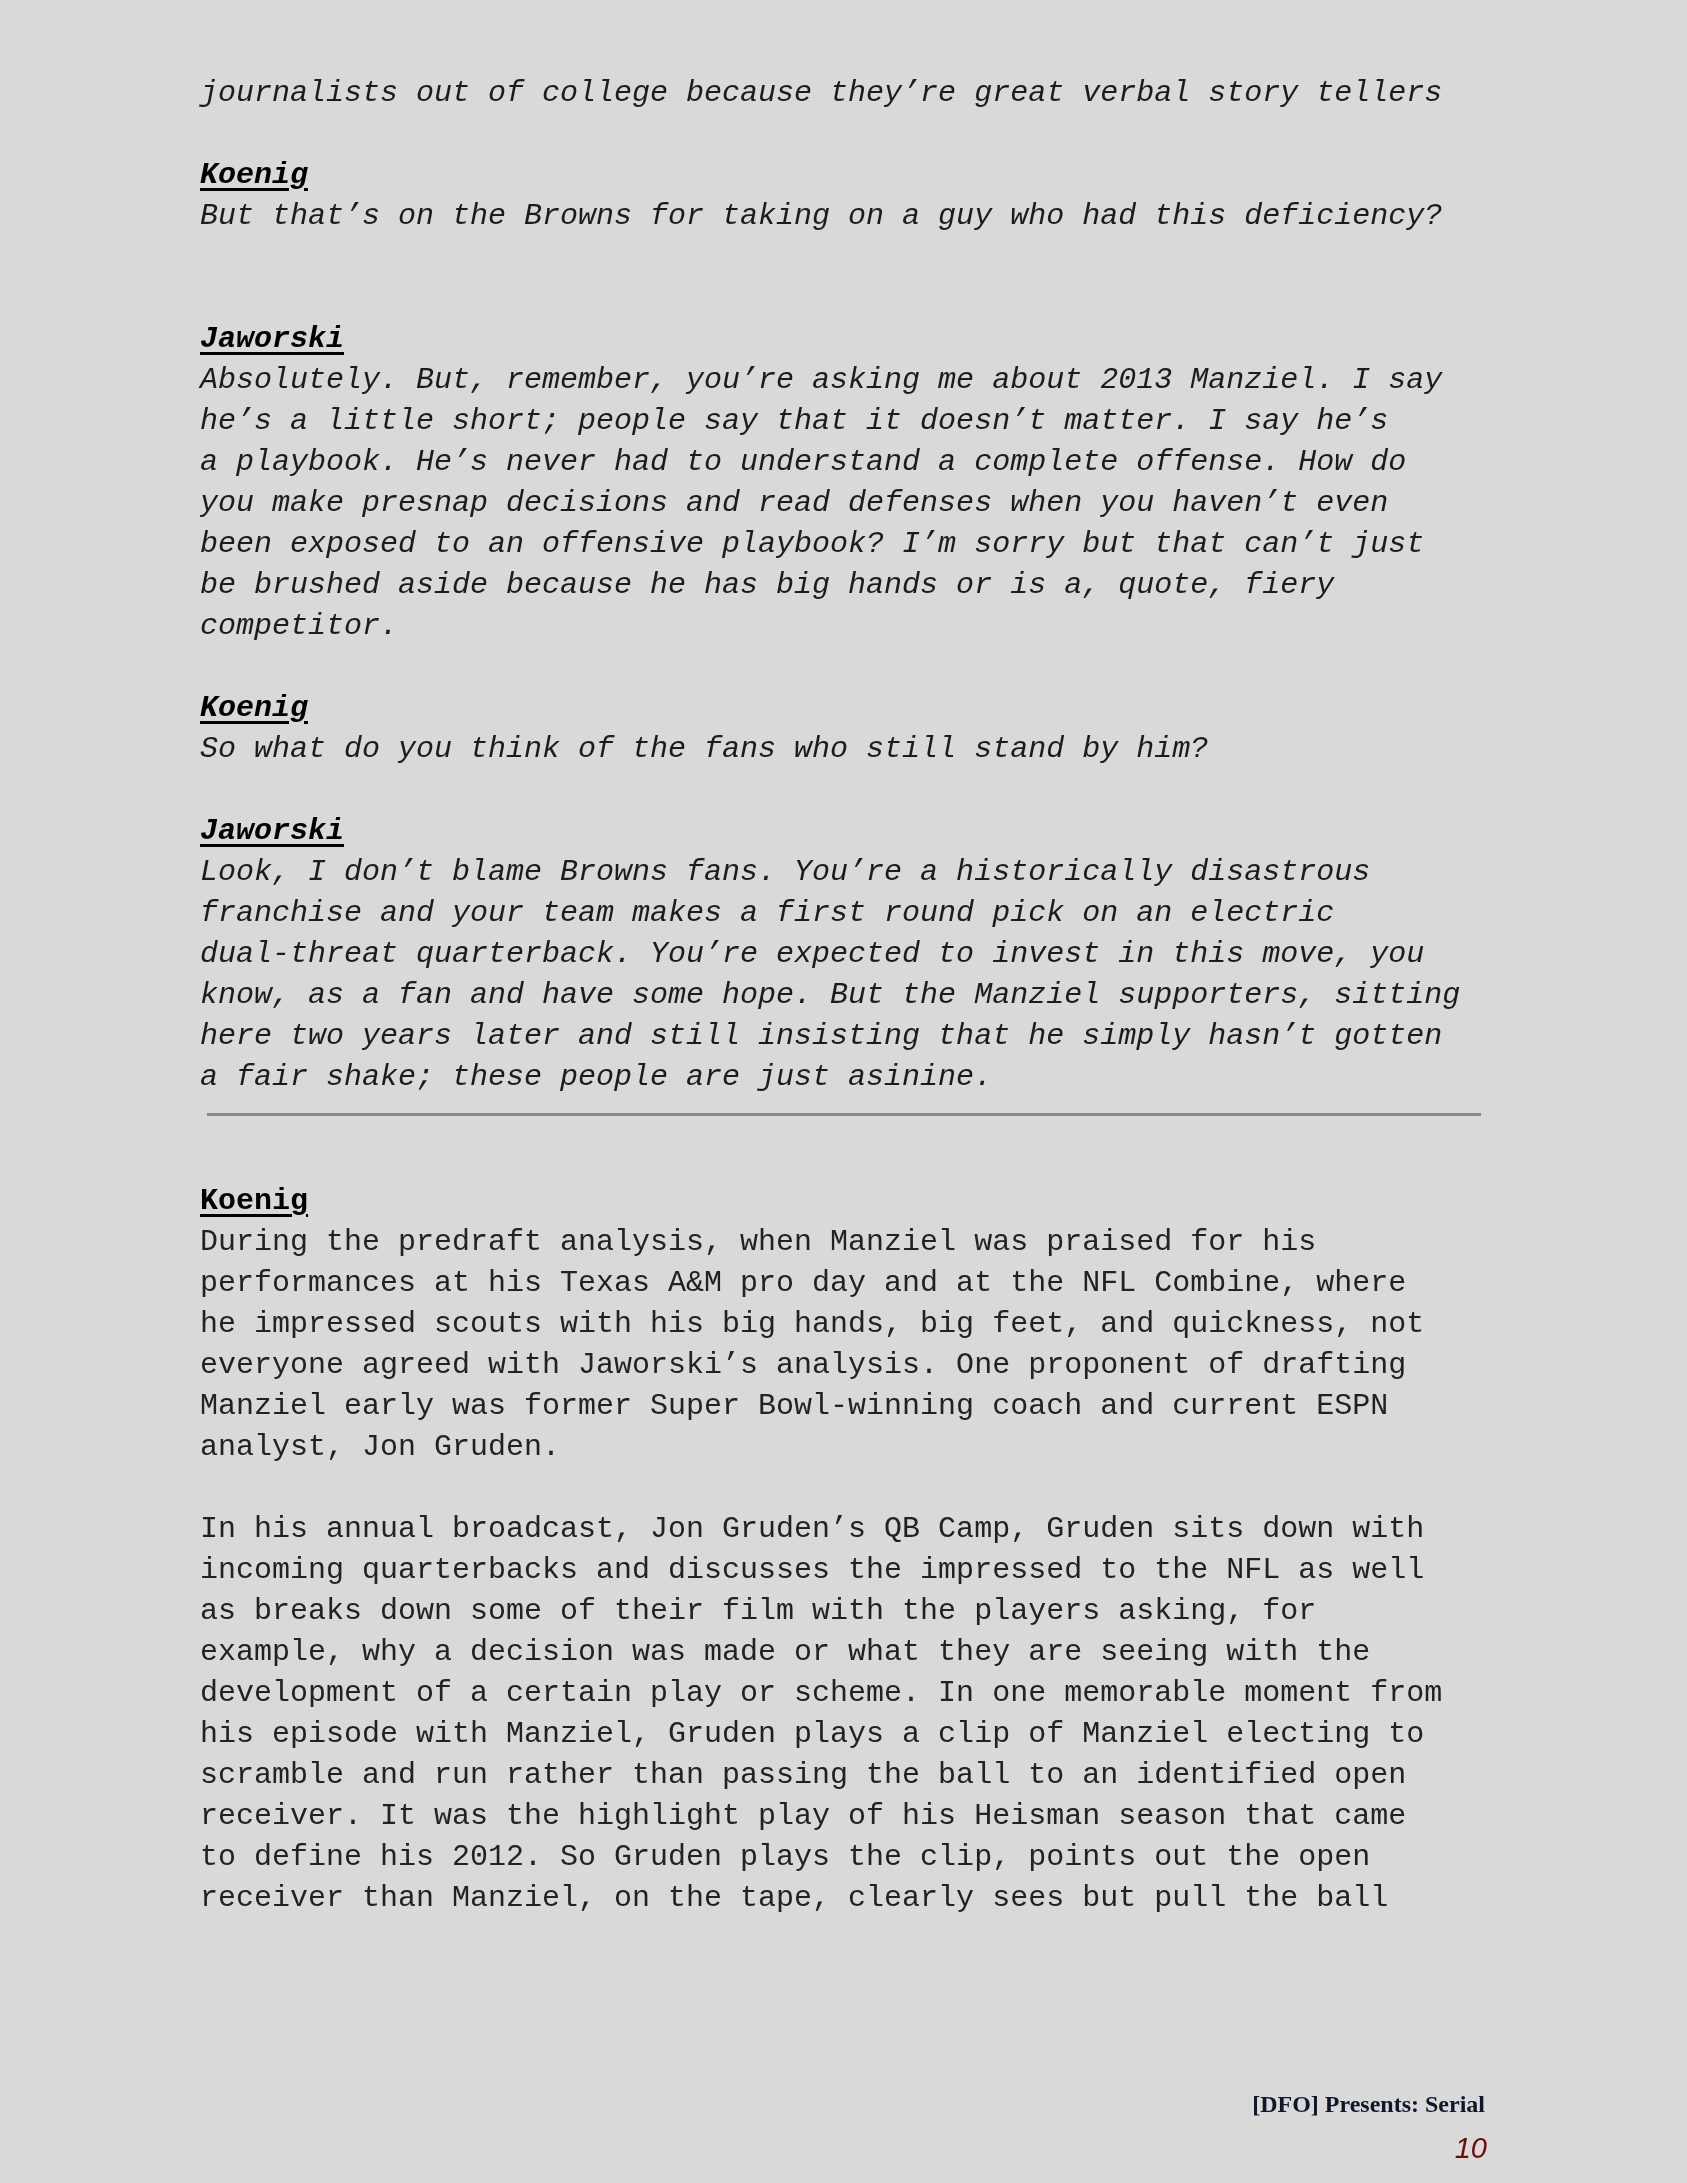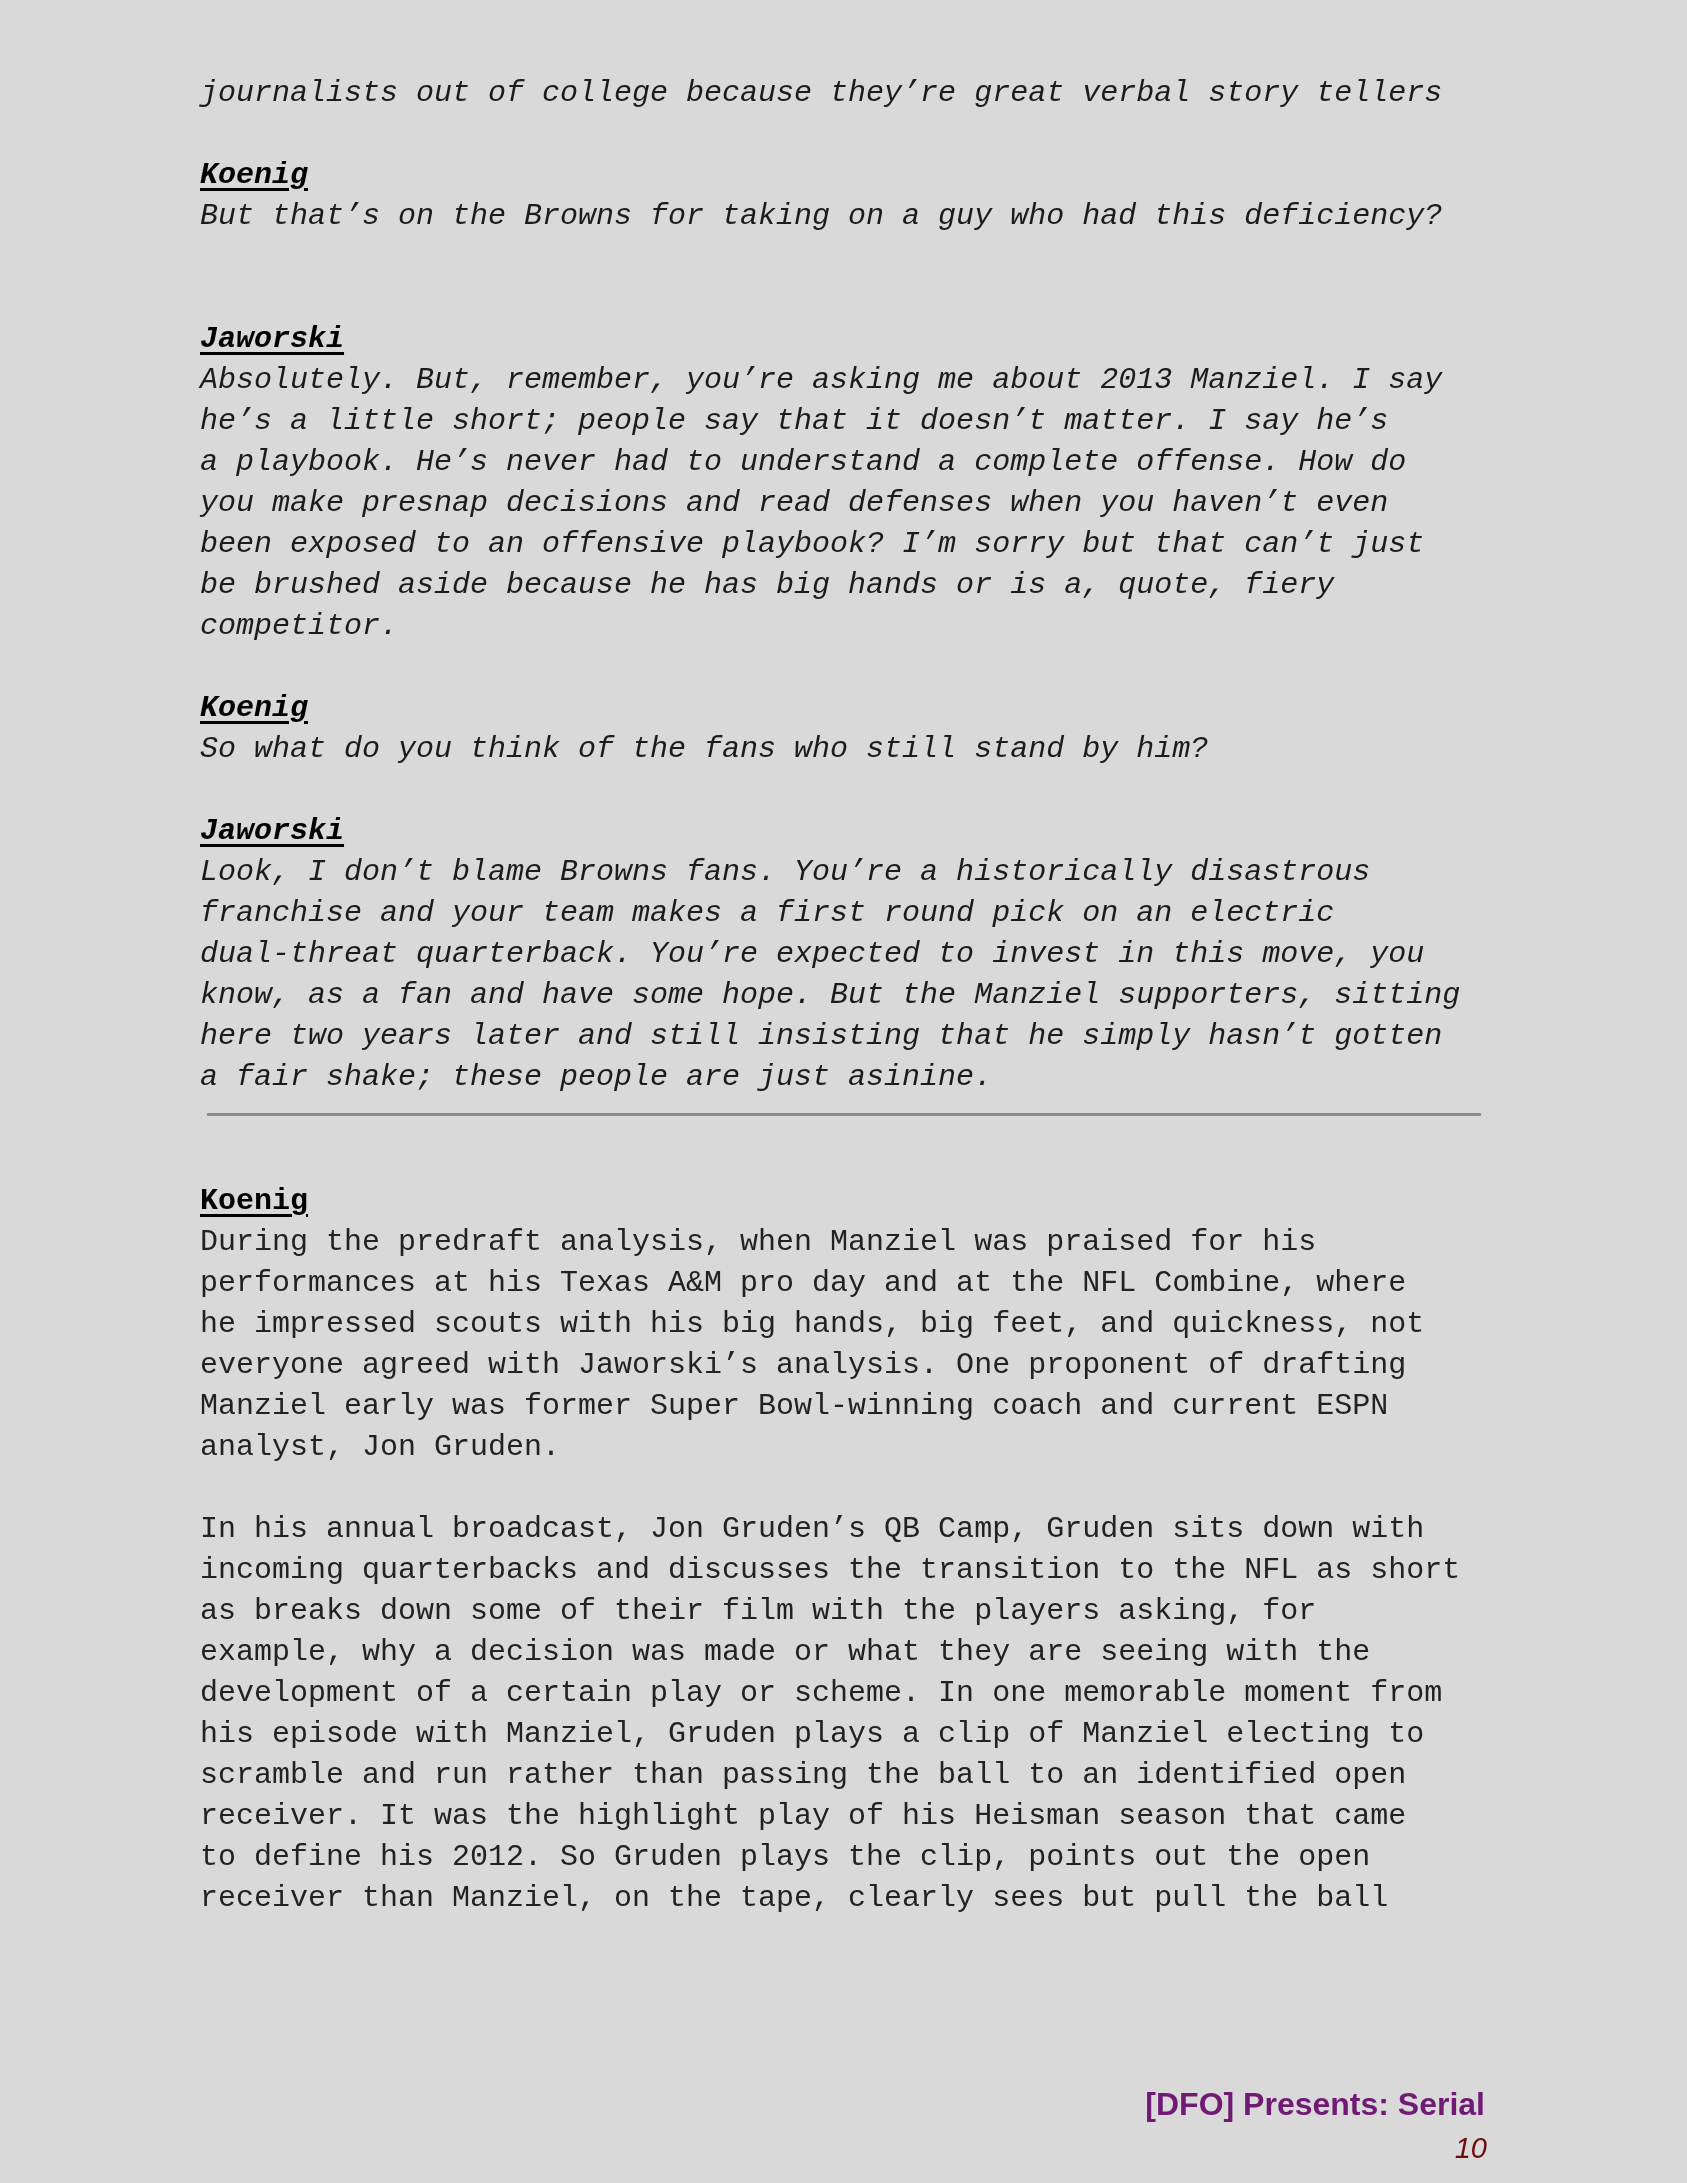--- a/index.html
+++ b/index.html
@@ -49,25 +49,25 @@
     left: 6.6px;
     top: 15px;
     width: 1274px;
     height: 2.6px;
     background: #8a8a8a;
   }
   .footer-title {
     position: absolute;
     right: 202px;
     top: 2086px;
-    font-family: Liberation Sans, sans-serif;
+    font-family: Liberation Serif, serif;
     font-weight: bold;
-    font-size: 32px;
+    font-size: 24px;
     line-height: 37px;
-    color: #701a75;
+    color: #0f172a;
     white-space: pre;
   }
   .footer-page {
     position: absolute;
     right: 200px;
     top: 2132px;
     font-family: "Liberation Sans", "DejaVu Sans", sans-serif;
     font-style: italic;
     font-size: 29px;
     line-height: 33px;
@@ -129,21 +129,21 @@
       <span class="line reg">During the predraft analysis, when Manziel was praised for his</span>
       <span class="line reg">performances at his Texas A&amp;M pro day and at the NFL Combine, where</span>
       <span class="line reg">he impressed scouts with his big hands, big feet, and quickness, not</span>
       <span class="line reg">everyone agreed with Jaworski’s analysis. One proponent of drafting</span>
       <span class="line reg">Manziel early was former Super Bowl-winning coach and current ESPN</span>
       <span class="line reg">analyst, Jon Gruden.</span>
     </div>
     <span class="blank"></span>
     <div>
       <span class="line reg">In his annual broadcast, Jon Gruden’s QB Camp, Gruden sits down with</span>
-      <span class="line reg">incoming quarterbacks and discusses the transition to the NFL as short</span>
+      <span class="line reg">incoming quarterbacks and discusses the impressed to the NFL as well</span>
       <span class="line reg">as breaks down some of their film with the players asking, for</span>
       <span class="line reg">example, why a decision was made or what they are seeing with the</span>
       <span class="line reg">development of a certain play or scheme. In one memorable moment from</span>
       <span class="line reg">his episode with Manziel, Gruden plays a clip of Manziel electing to</span>
       <span class="line reg">scramble and run rather than passing the ball to an identified open</span>
       <span class="line reg">receiver. It was the highlight play of his Heisman season that came</span>
       <span class="line reg">to define his 2012. So Gruden plays the clip, points out the open</span>
       <span class="line reg">receiver than Manziel, on the tape, clearly sees but pull the ball</span>
     </div>
   </div>

